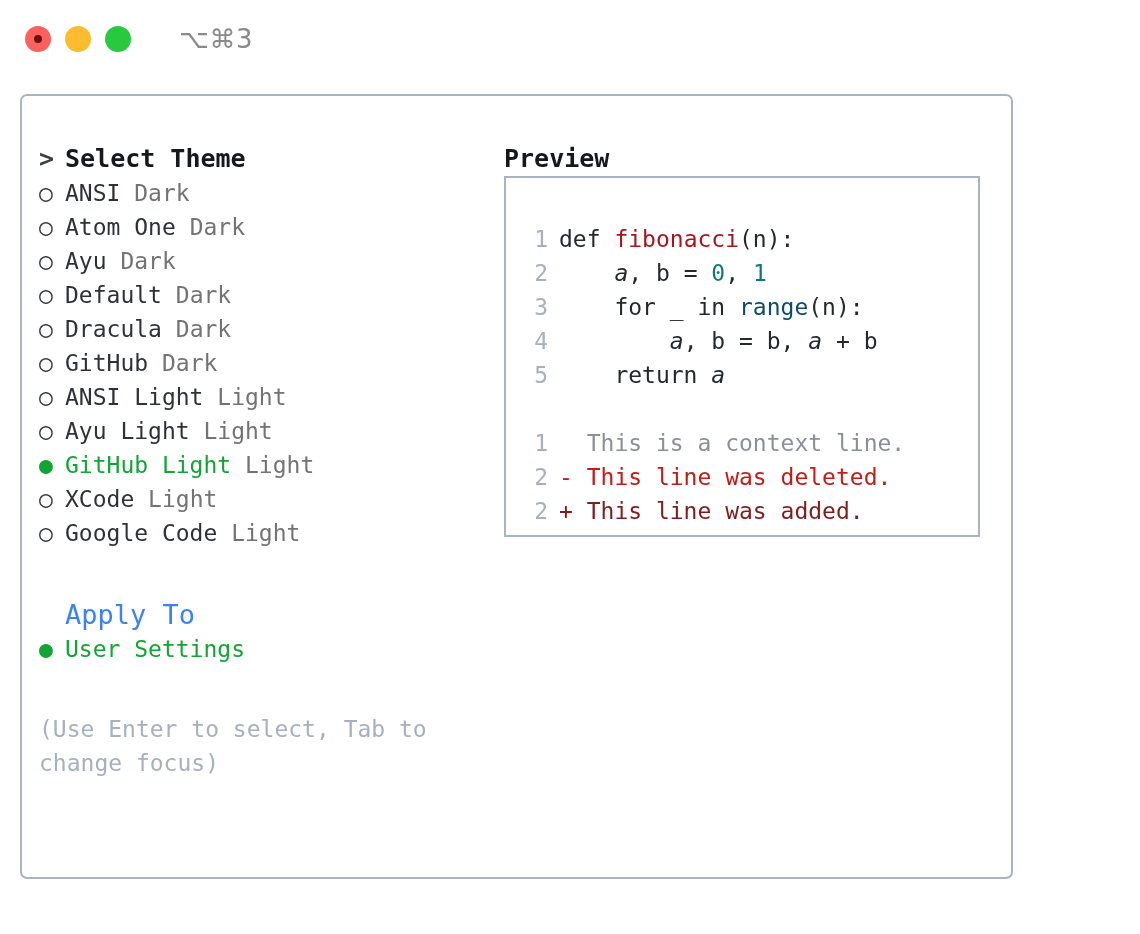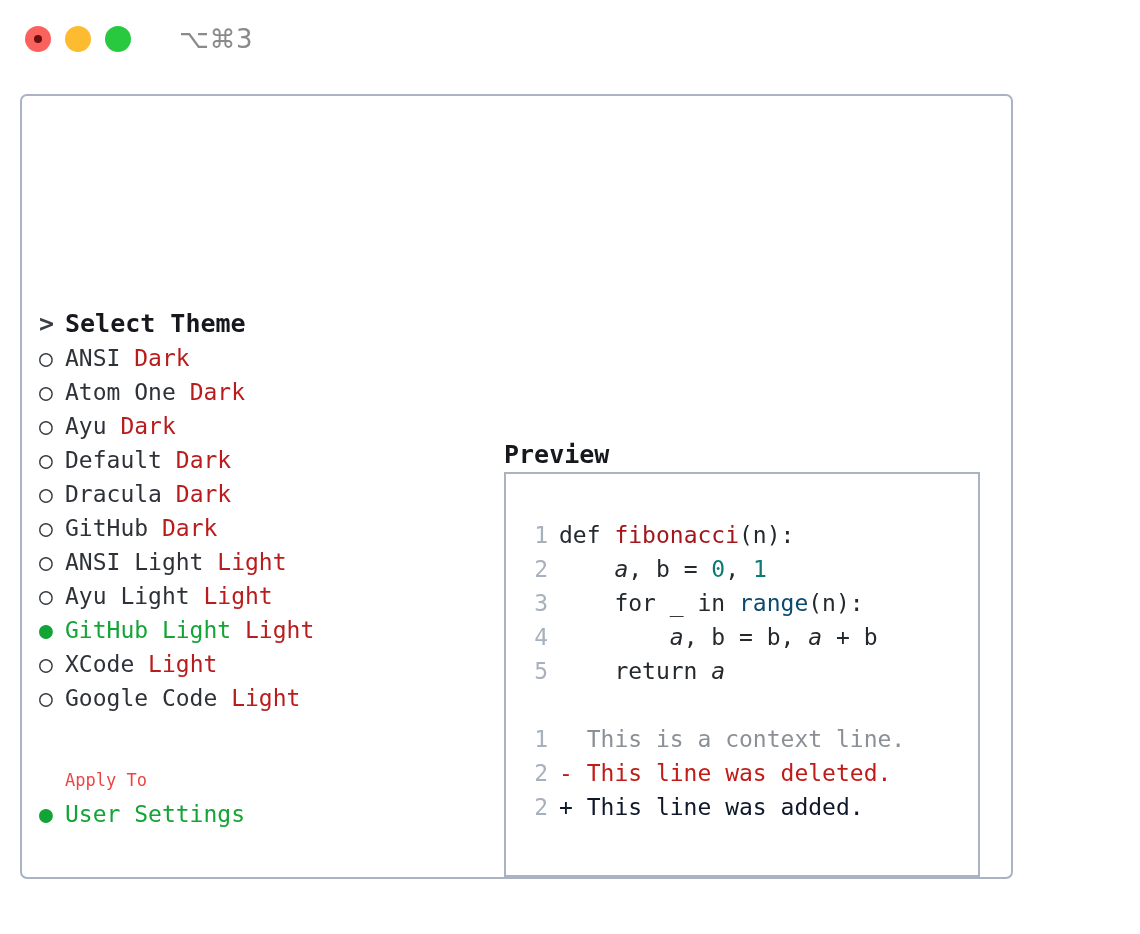--- a/index.html
+++ b/index.html
@@ -66,21 +66,20 @@
     border-radius: 7px;
     box-sizing: border-box;
     background: #ffffff;
   }
 
   .panel-inner {
     display: flex;
     padding: 46px 0 0 0;
     height: 100%;
     box-sizing: border-box;
-    align-items: flex-end;
   }
 
   .col-left {
     width: 470px;
     padding-left: 17px;
     box-sizing: border-box;
   }
   .col-right {
     flex: 1;
     padding-left: 12px;
@@ -103,28 +102,28 @@
     display: block;
   }
   .bullet {
     display: inline-block;
     width: 26px;
     color: #3a3f46;
   }
   .bullet.sel { color: #13a436; }
   .label.sel  { color: #13a436; }
   .tag {
-    color: #b91c1c;
+    color: #737373;
     margin-top: 24px;
   }
 
   .section-title {
-    font-size: 17px;
-    line-height: 34px;
-    color: #ef4444;
+    font-size: 27px;
+    line-height: 34px;
+    color: #3b82f6;
     white-space: pre;
     display: block;
   }
 
   .spacer-lg { height: 48px; }
   .spacer-md { height: 46px; }
 
   .hint {
     font-size: 23px;
     line-height: 34px;
@@ -137,21 +136,21 @@
   .preview-title {
     font-size: 25px;
     font-weight: bold;
     color: #16181d;
     line-height: 34px;
     white-space: pre;
   }
   .preview-box {
     border: 2px solid #a9b3c2;
     width: 476px;
-    height: 405px;
+    height: 361px;
     box-sizing: border-box;
     padding: 44px 0 0 20px;
     background: #ffffff;
   }
   .code-line {
     font-size: 23px;
     line-height: 34px;
     white-space: pre;
     color: #24292e;
   }
@@ -166,21 +165,21 @@
   .fn    { color: #a4161b; }
   .bi    { color: #0c4a6e; }
   .num   { color: #0c7a72; }
   .var   { font-style: italic; color: #24292e; }
   .punct { color: #24292e; }
 
   .gap-lines { height: 34px; }
 
   .diff-ctx { color: #8b9097; }
   .diff-del { color: #c11b17; }
-  .diff-add { color: #0f172a; }
+  .diff-add { color: #7f1d1d; }
 </style>
 </head>
 <body>
 
 <div class="titlebar">
   <div class="lights">
     <span class="light light-close"></span>
     <span class="light light-min"></span>
     <span class="light light-max"></span>
   </div>
@@ -211,20 +210,21 @@
       <div class="spacer-lg"></div>
 
       <div class="section-title" id="apply-to-heading"><span class="bullet"> </span><span>Apply To</span></div>
 
       <div id="apply-to-list">
           <div class="row"><span class="bullet sel">●</span><span class="label sel">User Settings</span></div>
         </div>
 
       <div class="spacer-md"></div>
 
+      <div class="hint">(Use Enter to select, Tab to change focus)</div>
     </div>
 
     <div class="col-right">
       <div class="preview-title">Preview</div>
       <div class="preview-box">
         <div id="code-block">
             <div class="code-line"><span class="ln">1</span><span class="kw">def </span><span class="fn">fibonacci</span><span class="punct">(n):</span></div>
             <div class="code-line"><span class="ln">2</span><span class="punct">    </span><span class="var">a</span><span class="punct">, </span><span class="kw">b</span><span class="punct"> = </span><span class="num">0</span><span class="punct">, </span><span class="num">1</span></div>
             <div class="code-line"><span class="ln">3</span><span class="kw">    for _ in </span><span class="bi">range</span><span class="punct">(n):</span></div>
             <div class="code-line"><span class="ln">4</span><span class="punct">        </span><span class="var">a</span><span class="punct">, </span><span class="kw">b</span><span class="punct"> = </span><span class="kw">b</span><span class="punct">, </span><span class="var">a</span><span class="punct"> + </span><span class="kw">b</span></div>

